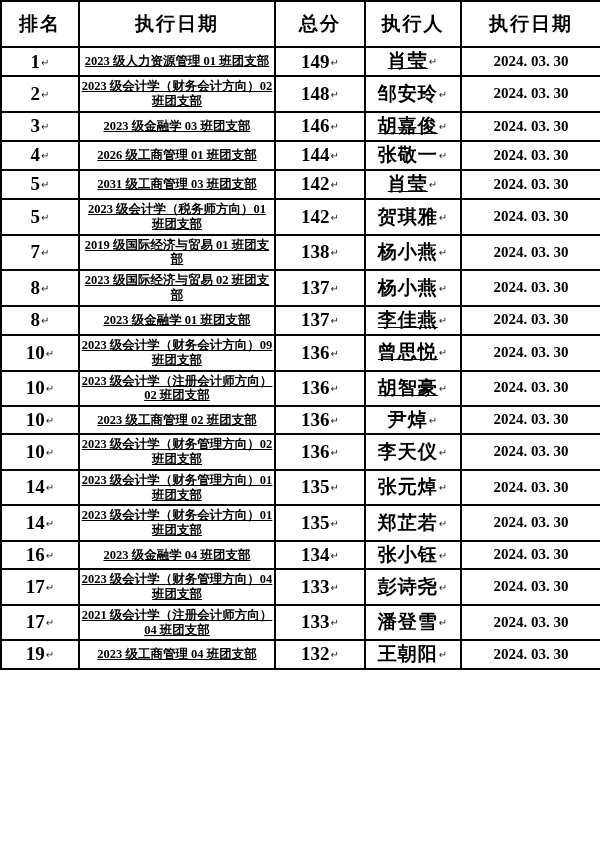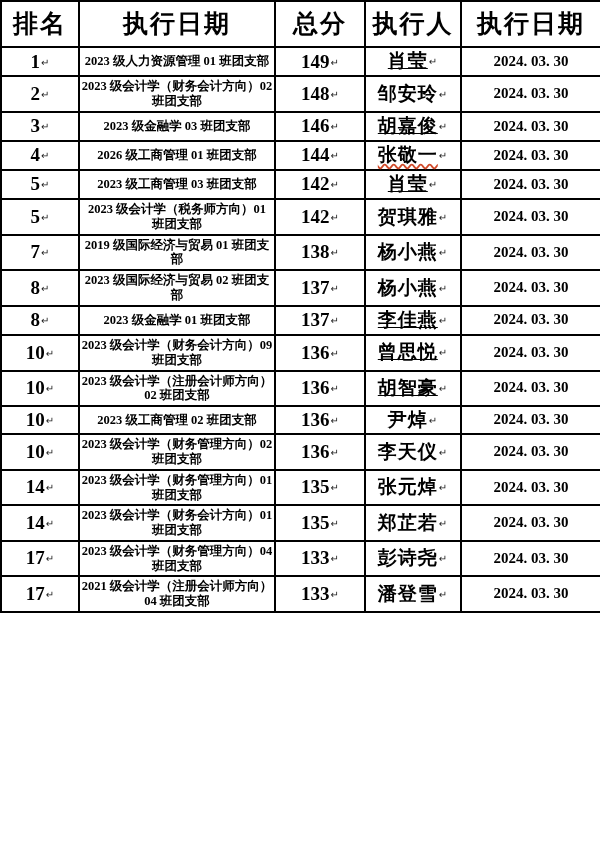--- a/index.html
+++ b/index.html
@@ -31,21 +31,21 @@
     line-height: 1.18;
     word-break: break-all;
   }
   col.c-rank { width: 78px; }
   col.c-branch { width: 196px; }
   col.c-score { width: 90px; }
   col.c-person { width: 96px; }
   col.c-date { width: 140px; }
 
   thead th {
-    font-size: 25px;
+    font-size: 19px;
     letter-spacing: 2px;
     height: 40px;
   }
   td.rank {
     font-size: 19px;
   }
   td.branch {
     font-size: 12.5px;
     letter-spacing: 0px;
     padding: 3px 4px;
@@ -72,27 +72,27 @@
     color: #222;
     transform: translateY(-2px);
     margin-left: 1px;
   }
   .u-line {
     text-decoration: underline;
     text-decoration-thickness: 1px;
     font-family: Liberation Mono, monospace;
   }
   .wavy {
-    text-decoration: underline;
     text-decoration-style: wavy;
     text-decoration-color: #d04a2a;
     text-underline-offset: 2px;
   }
   .cellwrap {
     display: inline-block;
+    text-decoration: underline;
   }
 </style>
 </head>
 <body>
 
 <table class="doc-table">
   <colgroup>
     <col class="c-rank">
     <col class="c-branch">
     <col class="c-score">
@@ -132,21 +132,21 @@
       </tr>
       <tr>
         <td class="rank"><span>4</span><span class="pilcrow">↵</span></td>
         <td class="branch"><span class="cellwrap">2026 级工商管理 01 班团支部</span></td>
         <td class="score"><span>144</span><span class="pilcrow">↵</span></td>
         <td class="person"><span class="wavy">张敬一</span><span class="pilcrow">↵</span></td>
         <td class="date"><span>2024. 03. 30</span></td>
       </tr>
       <tr>
         <td class="rank"><span>5</span><span class="pilcrow">↵</span></td>
-        <td class="branch"><span class="cellwrap">2023 级工商管理 03 班团支部</span></td>
+        <td class="branch"><span class="cellwrap">2031 级工商管理 03 班团支部</span></td>
         <td class="score"><span>142</span><span class="pilcrow">↵</span></td>
         <td class="person"><span class="u-line">肖莹</span><span class="pilcrow">↵</span></td>
         <td class="date"><span>2024. 03. 30</span></td>
       </tr>
       <tr>
         <td class="rank"><span>5</span><span class="pilcrow">↵</span></td>
         <td class="branch"><span class="cellwrap">2023 级会计学（税务师方向）01 班团支部</span></td>
         <td class="score"><span>142</span><span class="pilcrow">↵</span></td>
         <td class="person"><span>贺琪雅</span><span class="pilcrow">↵</span></td>
         <td class="date"><span>2024. 03. 30</span></td>
@@ -208,27 +208,41 @@
         <td class="date"><span>2024. 03. 30</span></td>
       </tr>
       <tr>
         <td class="rank"><span>14</span><span class="pilcrow">↵</span></td>
         <td class="branch"><span class="cellwrap">2023 级会计学（财务会计方向）01 班团支部</span></td>
         <td class="score"><span>135</span><span class="pilcrow">↵</span></td>
         <td class="person"><span>郑芷若</span><span class="pilcrow">↵</span></td>
         <td class="date"><span>2024. 03. 30</span></td>
       </tr>
       <tr>
+        <td class="rank"><span>16</span><span class="pilcrow">↵</span></td>
+        <td class="branch"><span class="cellwrap">2023 级金融学 04 班团支部</span></td>
+        <td class="score"><span>134</span><span class="pilcrow">↵</span></td>
+        <td class="person"><span>张小钰</span><span class="pilcrow">↵</span></td>
+        <td class="date"><span>2024. 03. 30</span></td>
+      </tr>
+      <tr>
         <td class="rank"><span>17</span><span class="pilcrow">↵</span></td>
         <td class="branch"><span class="cellwrap">2023 级会计学（财务管理方向）04 班团支部</span></td>
         <td class="score"><span>133</span><span class="pilcrow">↵</span></td>
         <td class="person"><span>彭诗尧</span><span class="pilcrow">↵</span></td>
         <td class="date"><span>2024. 03. 30</span></td>
       </tr>
       <tr>
         <td class="rank"><span>17</span><span class="pilcrow">↵</span></td>
         <td class="branch"><span class="cellwrap">2021 级会计学（注册会计师方向）04 班团支部</span></td>
         <td class="score"><span>133</span><span class="pilcrow">↵</span></td>
         <td class="person"><span>潘登雪</span><span class="pilcrow">↵</span></td>
         <td class="date"><span>2024. 03. 30</span></td>
       </tr>
+      <tr>
+        <td class="rank"><span>19</span><span class="pilcrow">↵</span></td>
+        <td class="branch"><span class="cellwrap">2023 级工商管理 04 班团支部</span></td>
+        <td class="score"><span>132</span><span class="pilcrow">↵</span></td>
+        <td class="person"><span>王朝阳</span><span class="pilcrow">↵</span></td>
+        <td class="date"><span>2024. 03. 30</span></td>
+      </tr>
     </tbody>
 </table>
 
 </body></html>

